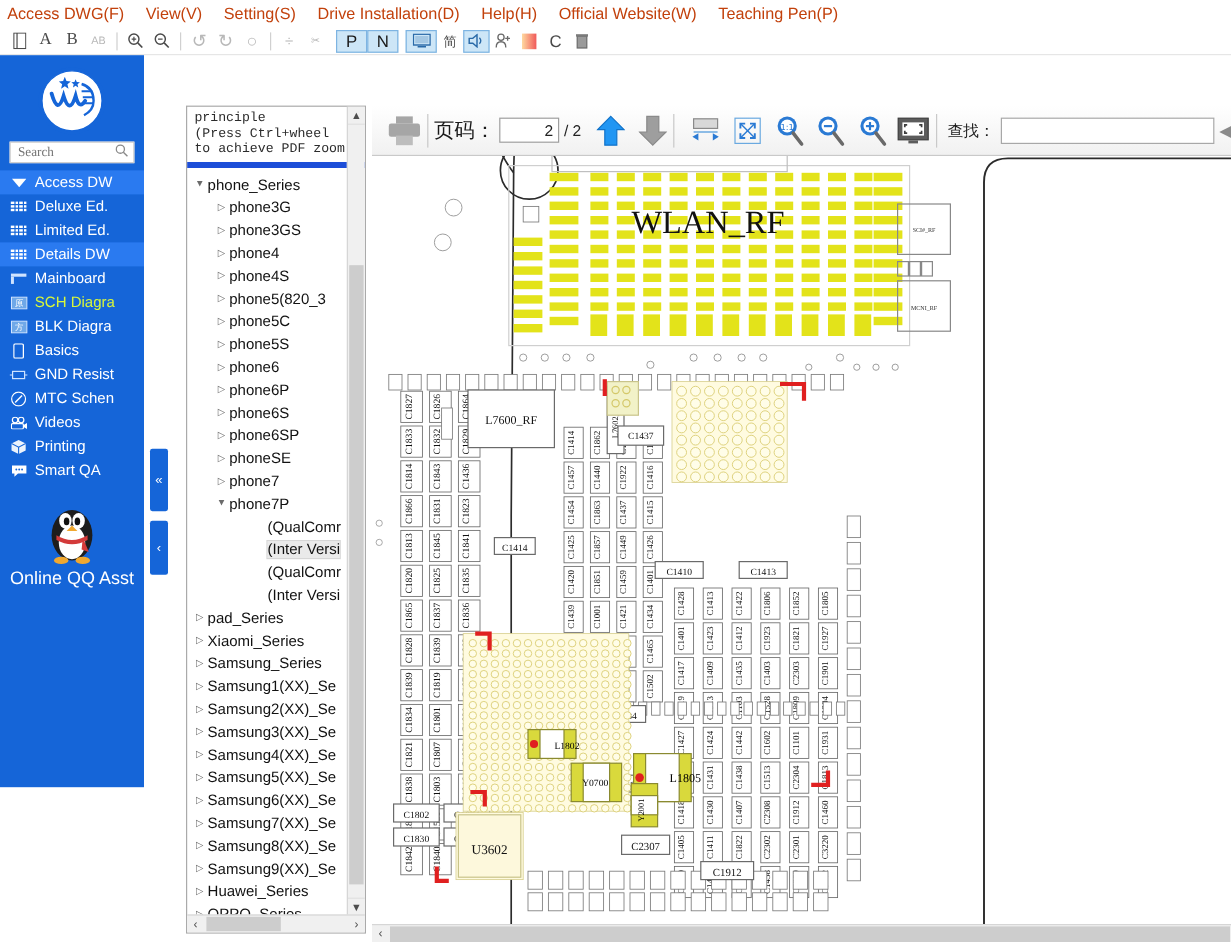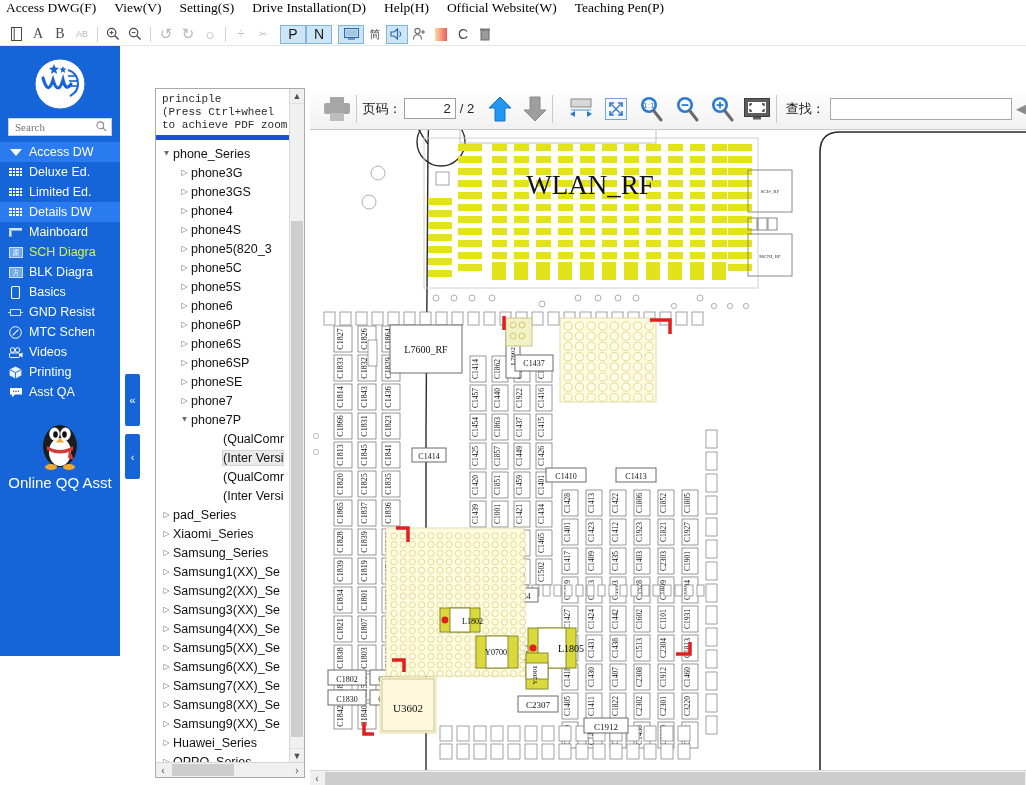--- a/index.html
+++ b/index.html
@@ -7,22 +7,22 @@
     width:1026px;height:785px;overflow:hidden;
     font-family:"Liberation Sans",sans-serif;
     background:#ffffff;
     -webkit-font-smoothing:antialiased;
   }
   .app{position:relative;width:1026px;height:785px;}
 
   
   .menubar{
     position:absolute;left:0;top:0;width:1026px;height:23px;
-    background:#ffffff;display:flex;align-items:flex-start;
-    font-size:13.5px;color:#000000;font-family:Liberation Serif, serif;
+    background:#ffffff;display:flex;align-items:center;
+    font-size:13.5px;color:#c2410c;
   }
   .menubar .mi{padding:0 9px;white-space:nowrap;cursor:default;}
   .menubar .mi:first-child{padding-left:6px;}
 
   
   .toolbar{
     position:absolute;left:0;top:23px;width:1026px;height:23px;
     background:#ffffff;border-bottom:1px solid #e6e6e6;
     display:flex;align-items:center;gap:0px;padding-left:5px;box-sizing:border-box;
   }
@@ -131,21 +131,21 @@
 
   
   .pdfbar{
     position:absolute;left:310px;top:88px;width:716px;height:42px;
     background:linear-gradient(#ffffff,#f1f1f1);
     border-bottom:1px solid #c9c9c9;
     display:flex;align-items:center;padding-left:6px;box-sizing:border-box;
   }
   .pb{width:36px;height:34px;display:flex;align-items:center;justify-content:flex-end;cursor:pointer;}
   .pbsep{width:1px;height:28px;background:#c9c9c9;margin:0 5px;}
-  .pgl{font-size:13px;color:#1a1a1a;margin-right:3px;white-space:nowrap;}
+  .pgl{font-size:17px;color:#1a1a1a;margin-right:3px;white-space:nowrap;}
   .pgbox{
     width:52px;height:21px;border:1px solid #9e9e9e;background:#fff;
     display:flex;align-items:center;justify-content:flex-end;
     padding-right:4px;box-sizing:border-box;font-size:13px;color:#222;
   }
   .pgtot{font-size:13px;color:#222;margin-left:4px;margin-right:2px;white-space:nowrap;}
   .findl{font-size:13px;color:#1a1a1a;margin:0 5px 0 4px;white-space:nowrap;}
   .findbox{
     width:185px;height:22px;border:1px solid #a8a8a8;background:#fff;box-sizing:border-box;
   }
@@ -432,21 +432,21 @@
 
     <div class="navitem">
       <span class="nicon">
         <svg width="14" height="11" viewBox="0 0 14 11">
             <path d="M1 1 H13 V7.5 H6 L3 10.3 V7.5 H1 Z" fill="#ffffff"></path>
             <circle cx="4.6" cy="4.3" r="0.8" fill="#1565d8"></circle>
             <circle cx="7" cy="4.3" r="0.8" fill="#1565d8"></circle>
             <circle cx="9.4" cy="4.3" r="0.8" fill="#1565d8"></circle>
           </svg>
       </span>
-      <span class="nlabel">Asst QA</span>
+      <span class="nlabel">Smart QA</span>
     </div>
 
     <div class="qq">
       <svg width="48" height="56" viewBox="0 0 48 56">
         <ellipse cx="24" cy="30" rx="17" ry="21" fill="#1d1d1d"></ellipse>
         <ellipse cx="24" cy="36" rx="11" ry="14" fill="#ffffff"></ellipse>
         <ellipse cx="18.5" cy="18" rx="5.2" ry="6.4" fill="#ffffff"></ellipse>
         <ellipse cx="29.5" cy="18" rx="5.2" ry="6.4" fill="#ffffff"></ellipse>
         <ellipse cx="19.5" cy="18.5" rx="2.3" ry="3.2" fill="#111"></ellipse>
         <ellipse cx="28.5" cy="18.5" rx="2.3" ry="3.2" fill="#111"></ellipse>

